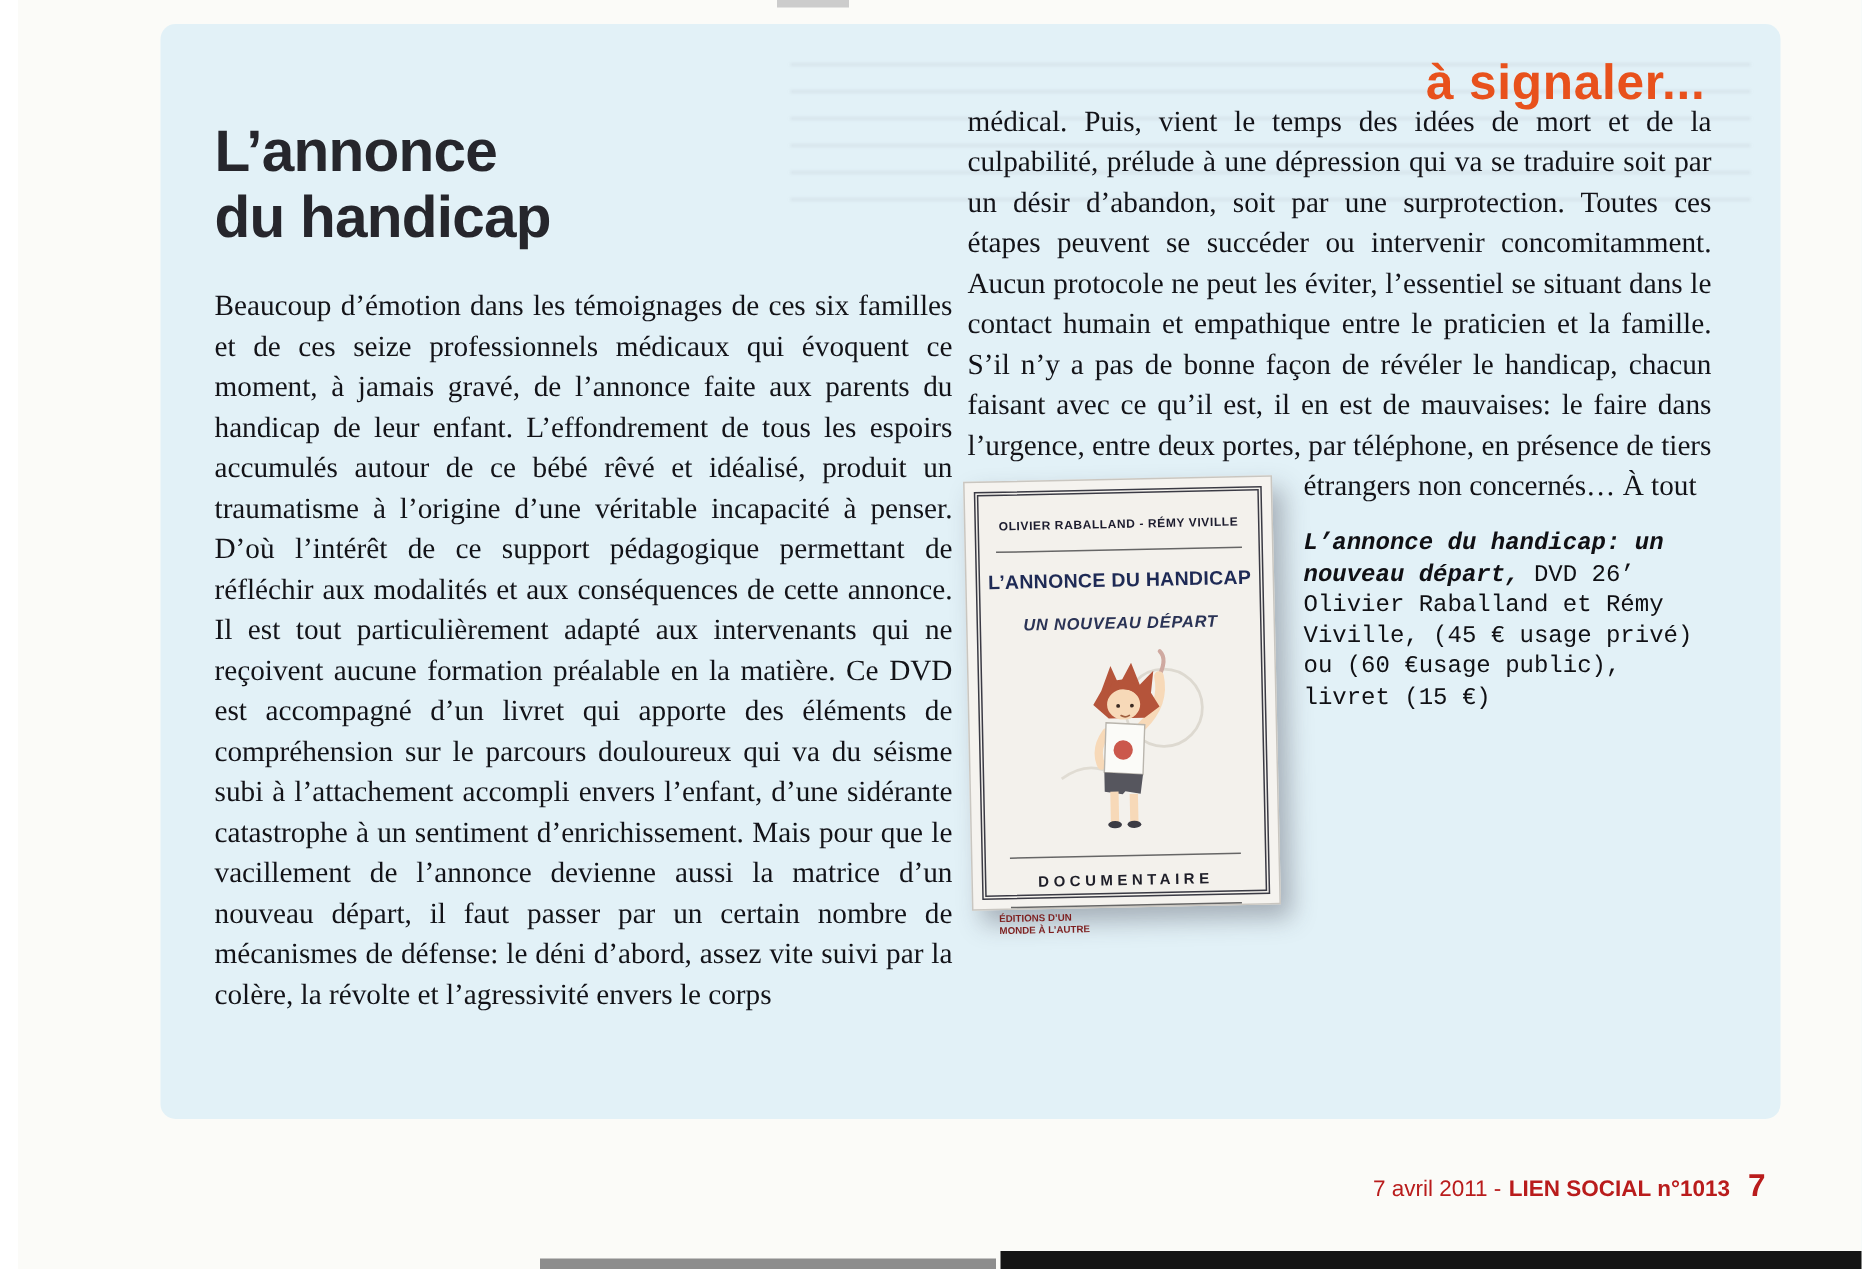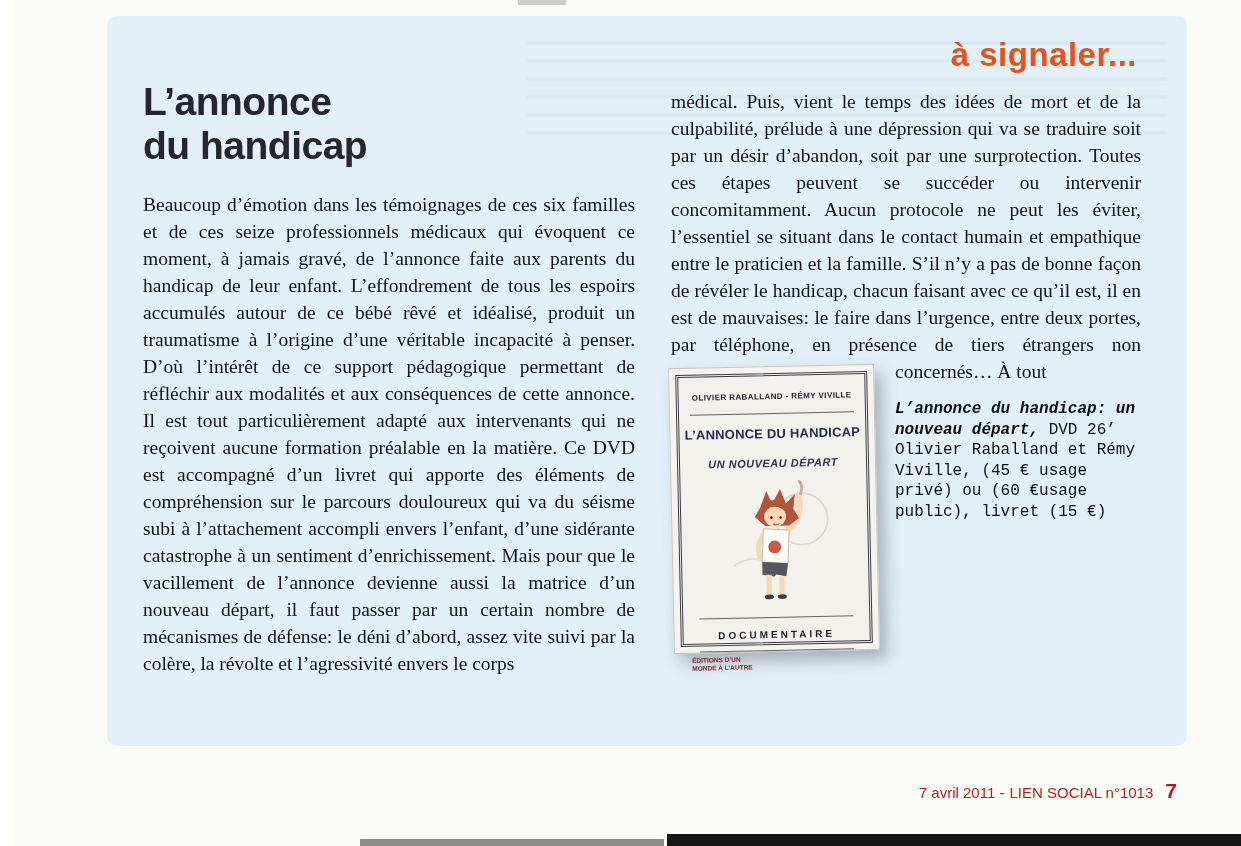--- a/index.html
+++ b/index.html
@@ -18,24 +18,24 @@
     background:repeating-linear-gradient(180deg, rgba(110,110,125,0.10) 0 2px, transparent 2px 18px);
     filter:blur(1px); pointer-events:none;
   }
   .section-label {
     position:absolute; top:20px; right:50px;
     font-family:"Liberation Sans", sans-serif; font-weight:700;
     font-size:33px; color:#e8511c; letter-spacing:0.5px;
   }
   .columns {
     position:absolute; left:36px; right:46px; top:0; bottom:0;
-    display:flex; gap:36px;
+    display:flex; gap:10px;
   }
   .col-left { width:492px; padding-top:64px; }
-  .col-right { flex:1; padding-top:72px; }
+  .col-right { flex:1; padding-top:52px; }
   .title {
     margin:0 0 24px 0; font-family:"Liberation Sans", sans-serif;
     font-weight:700; font-size:39px; line-height:1.12; color:#26262c;
     letter-spacing:-0.5px;
   }
   .title-line { display:block; }
   .body {
     margin:0; font-size:19.5px; line-height:27px; text-align:justify;
     color:#131318;
   }
@@ -82,21 +82,21 @@
     line-height:20.5px; color:#101014; margin-top:14px;
   }
   .caption-lead { font-weight:700; font-style:italic; }
   .caption-line { margin-top:3px; }
   .footer {
     position:absolute; top:779px; right:76px;
     font-family:"Liberation Sans", sans-serif; font-size:15px; color:#b91c1c;
     display:flex; align-items:baseline;
   }
   .footer-date { margin-right:5px; }
-  .footer-bold { font-weight:400;text-align:right; }
+  .footer-bold { font-weight:700;text-align:right; }
   .footer-page { font-weight:700; font-size:21px; margin-left:12px; }
   
   .scan-mark-top { position:absolute; left:506px; top:0; width:48px; height:5px; background:#cccccc; }
   .scan-bar-gray  { position:absolute; left:348px; top:839px; width:304px; height:7px;  background:#8d8d8d; }
   .scan-bar-black { position:absolute; left:655px; top:834px; width:586px; height:12px; background:#151515; }
 </style>
 </head>
 <body>
 
 <div class="page">

